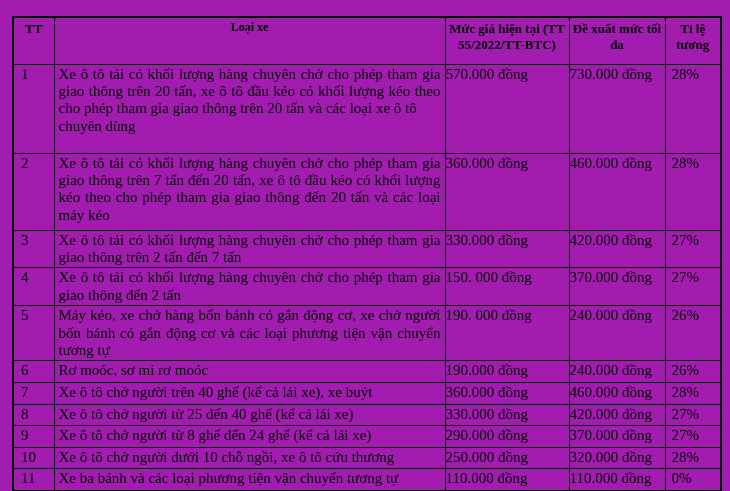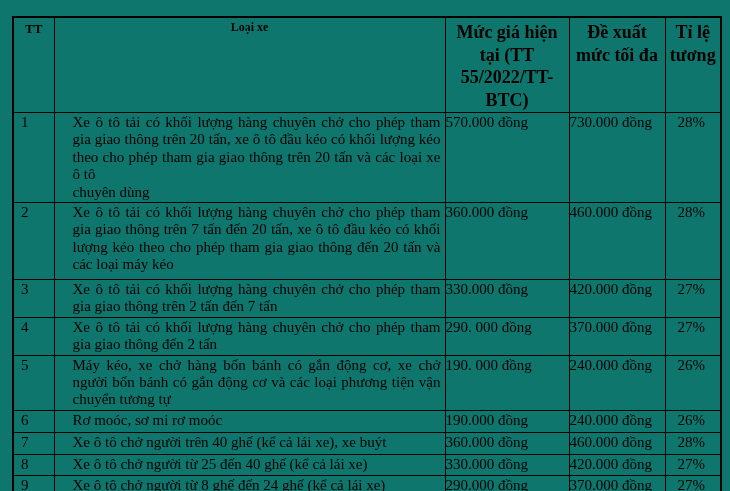--- a/index.html
+++ b/index.html
@@ -4,21 +4,21 @@
 <style>
   html, body {
     margin: 0;
     padding: 0;
     background: #ffffff;
   }
   .page {
     position: relative;
     width: 730px;
     height: 491px;
-    background: #0f766e;
+    background: #a21caf;
     font-family: "Liberation Serif", "DejaVu Serif", serif;
     color: #000000;
     overflow: hidden;
   }
   table.price-table {
     position: absolute;
     left: 12px;
     top: 16px;
     width: 708px;
     border-collapse: collapse;
@@ -38,40 +38,40 @@
   }
   thead tr { height: 47px; }
   th {
     font-weight: bold;
     text-align: center;
     padding: 3px 2px 1px 2px;
     line-height: 1.25;
   }
   th.h-tt   { font-size: 13px; }
   th.h-desc { font-size: 12px; line-height: 1.1; }
-  th.h-cur, th.h-prop, th.h-rate { font-size: 18px; }
+  th.h-cur, th.h-prop, th.h-rate { font-size: 13px; }
 
   td {
     font-size: 15px;
     line-height: 17.4px;
     padding: 1px 3px 1px 5px;
   }
   td.tt {
     text-align: left;
     padding-left: 7px;
   }
   td.desc {
     text-align: justify;
     text-justify: inter-word;
     white-space: pre-line;
-    padding-left: 18px;
+    padding-left: 4px;
     padding-right: 4px;
   }
   td.money { padding-left: 0; }
-  td.rate  { padding-left: 12px; }
+  td.rate  { padding-left: 6px; }
 
   tr.r1  { height: 89px; }
   tr.r2  { height: 77px; }
   tr.r3  { height: 36px; }
   tr.r4  { height: 37px; }
   tr.r5  { height: 51px; }
   tr.r6  { height: 22px; }
   tr.r7  { height: 22px; }
   tr.r8  { height: 21px; }
   tr.r9  { height: 22px; }
@@ -118,21 +118,21 @@
       <tr class="r3">
         <td class="tt">3</td>
         <td class="desc">Xe ô tô tải có khối lượng hàng chuyên chở cho phép tham gia giao thông trên 2 tấn đến 7 tấn</td>
         <td class="money">330.000 đồng</td>
         <td class="money">420.000 đồng</td>
         <td class="rate">27%</td>
       </tr>
       <tr class="r4">
         <td class="tt">4</td>
         <td class="desc">Xe ô tô tải có khối lượng hàng chuyên chở cho phép tham gia giao thông đến 2 tấn</td>
-        <td class="money">290. 000 đồng</td>
+        <td class="money">150. 000 đồng</td>
         <td class="money">370.000 đồng</td>
         <td class="rate">27%</td>
       </tr>
       <tr class="r5">
         <td class="tt">5</td>
         <td class="desc">Máy kéo, xe chở hàng bốn bánh có gắn động cơ, xe chở người bốn bánh có gắn động cơ và các loại phương tiện vận chuyển tương tự</td>
         <td class="money">190. 000 đồng</td>
         <td class="money">240.000 đồng</td>
         <td class="rate">26%</td>
       </tr>
@@ -157,15 +157,29 @@
         <td class="money">420.000 đồng</td>
         <td class="rate">27%</td>
       </tr>
       <tr class="r9">
         <td class="tt">9</td>
         <td class="desc">Xe ô tô chở người từ 8 ghế đến 24 ghế (kể cả lái xe)</td>
         <td class="money">290.000 đồng</td>
         <td class="money">370.000 đồng</td>
         <td class="rate">27%</td>
       </tr>
+      <tr class="r10">
+        <td class="tt">10</td>
+        <td class="desc">Xe ô tô chở người dưới 10 chỗ ngồi, xe ô tô cứu thương</td>
+        <td class="money">250.000 đồng</td>
+        <td class="money">320.000 đồng</td>
+        <td class="rate">28%</td>
+      </tr>
+      <tr class="r11">
+        <td class="tt">11</td>
+        <td class="desc">Xe ba bánh và các loại phương tiện vận chuyển tương tự</td>
+        <td class="money">110.000 đồng</td>
+        <td class="money">110.000 đồng</td>
+        <td class="rate">0%</td>
+      </tr>
     </tbody>
   </table>
 </div>
 
 </body></html>

